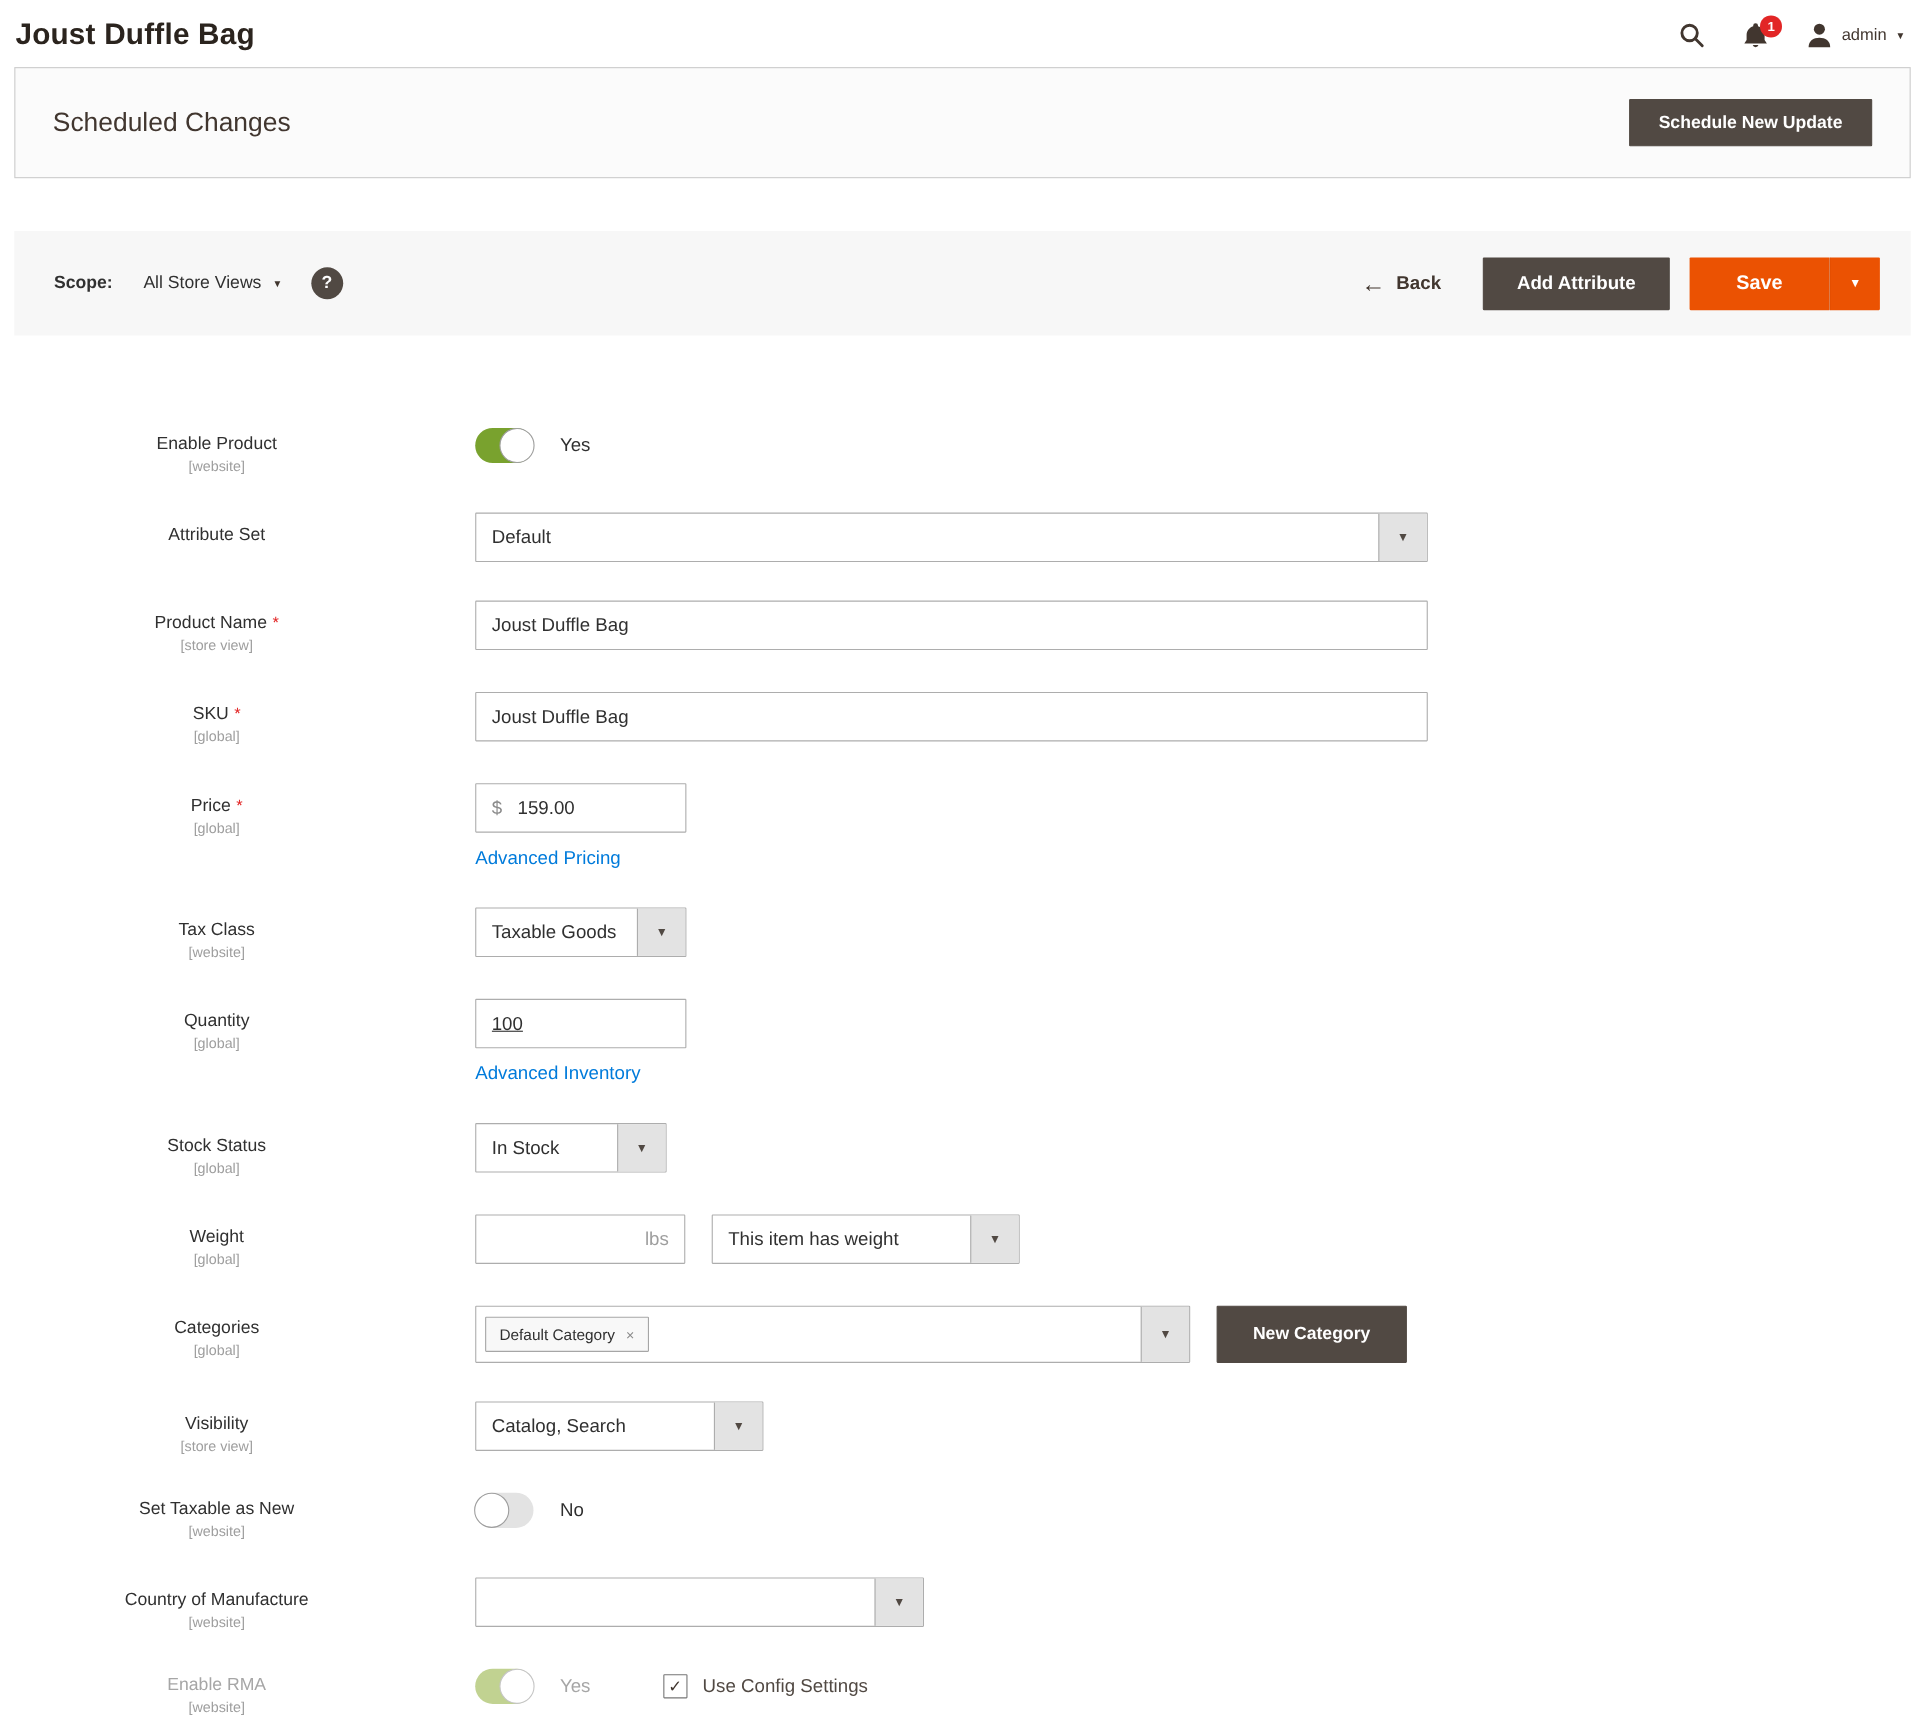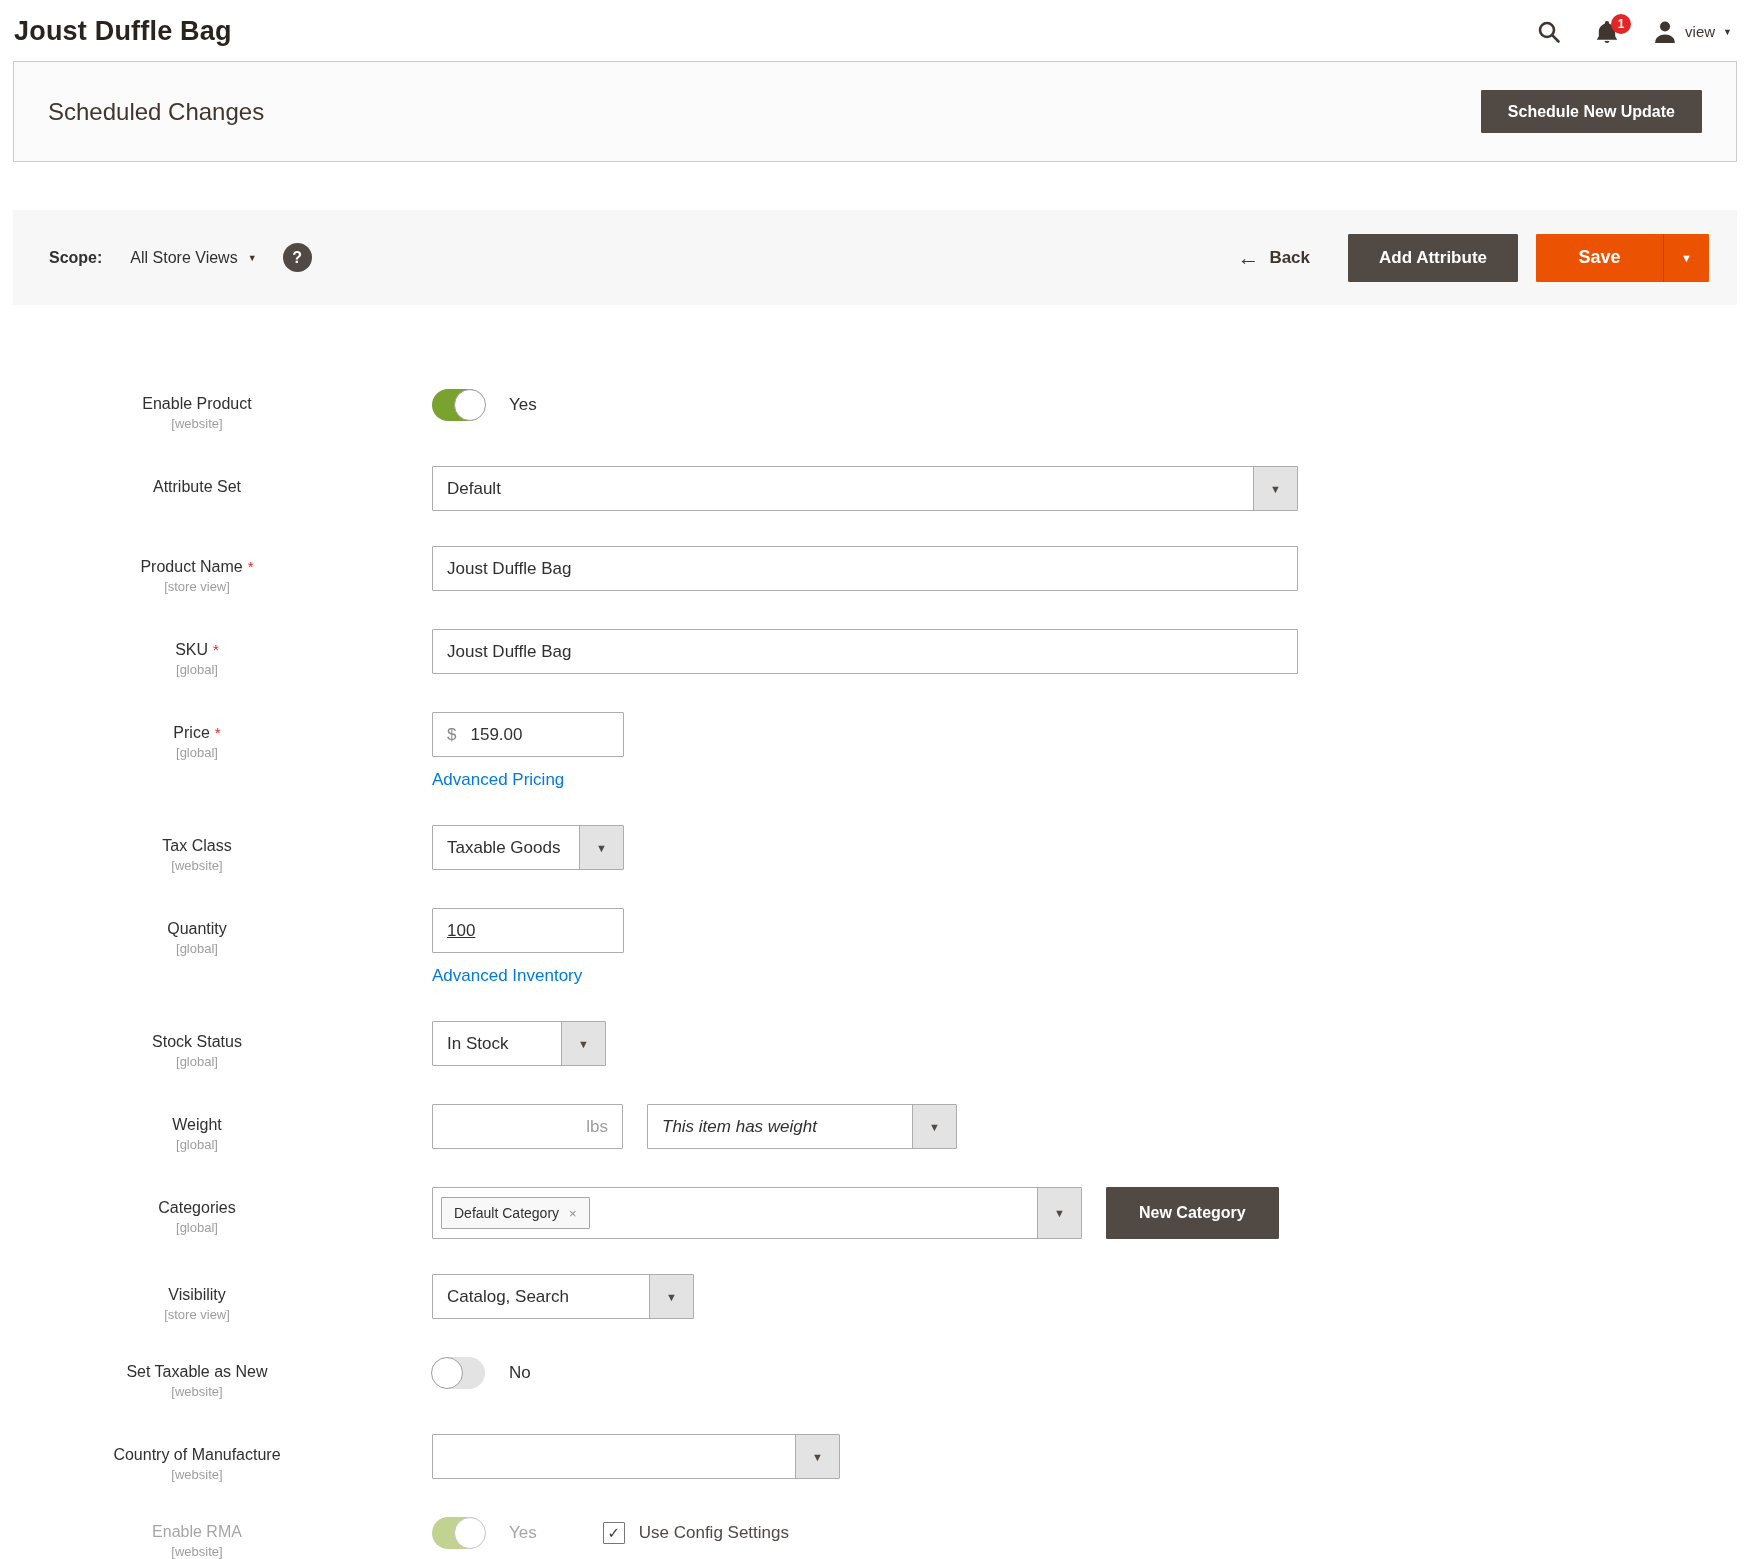--- a/index.html
+++ b/index.html
@@ -91,21 +91,21 @@
     border-left:1px solid #adadad; display:flex; align-items:center; justify-content:center;
     font-size:11px; color:#514943;
   }
 
   .w-long { width:866px; }
   .w-price { width:192px; }
   .w-tax { width:192px; }
   .w-qty { width:192px;text-decoration:underline; }
   .w-stock { width:174px; }
   .w-weight { width:191px; }
-  .w-weighttype { width:310px; margin-left:24px;font-style:italic; }
+  .w-weighttype { width:280px; margin-left:24px; }
   .w-visibility { width:262px; }
   .w-country { width:408px; }
 
   .link-row { margin-top:13px; }
   .blue-link { color:#007bdb; font-size:17px; text-decoration:none; cursor:pointer; display:inline-block; }
 
   
   .toggle { position:relative; width:53px; height:32px; border-radius:16px; cursor:pointer; flex:none; }
   .toggle .knob {
     position:absolute; top:0; width:32px; height:32px; border-radius:50%;
@@ -161,21 +161,21 @@
       </svg>
       <span class="badge">1</span>
     </div>
     <div class="admin-wrap">
       <span>
         <svg width="24" height="24" viewBox="0 0 22 22" fill="#41362f">
           <circle cx="11" cy="6" r="4.6"></circle>
           <path d="M2 21 c0 -5.2 4 -7.8 9 -7.8 s9 2.6 9 7.8 z"></path>
         </svg>
       </span>
-      <span class="admin-name">view</span>
+      <span class="admin-name">admin</span>
       <span class="caret-sm">▼</span>
     </div>
   </div>
 </div>
 
 <div class="panel">
   <div class="panel-title">Scheduled Changes</div>
   <button class="btn-dark">Schedule New Update</button>
 </div>
 

